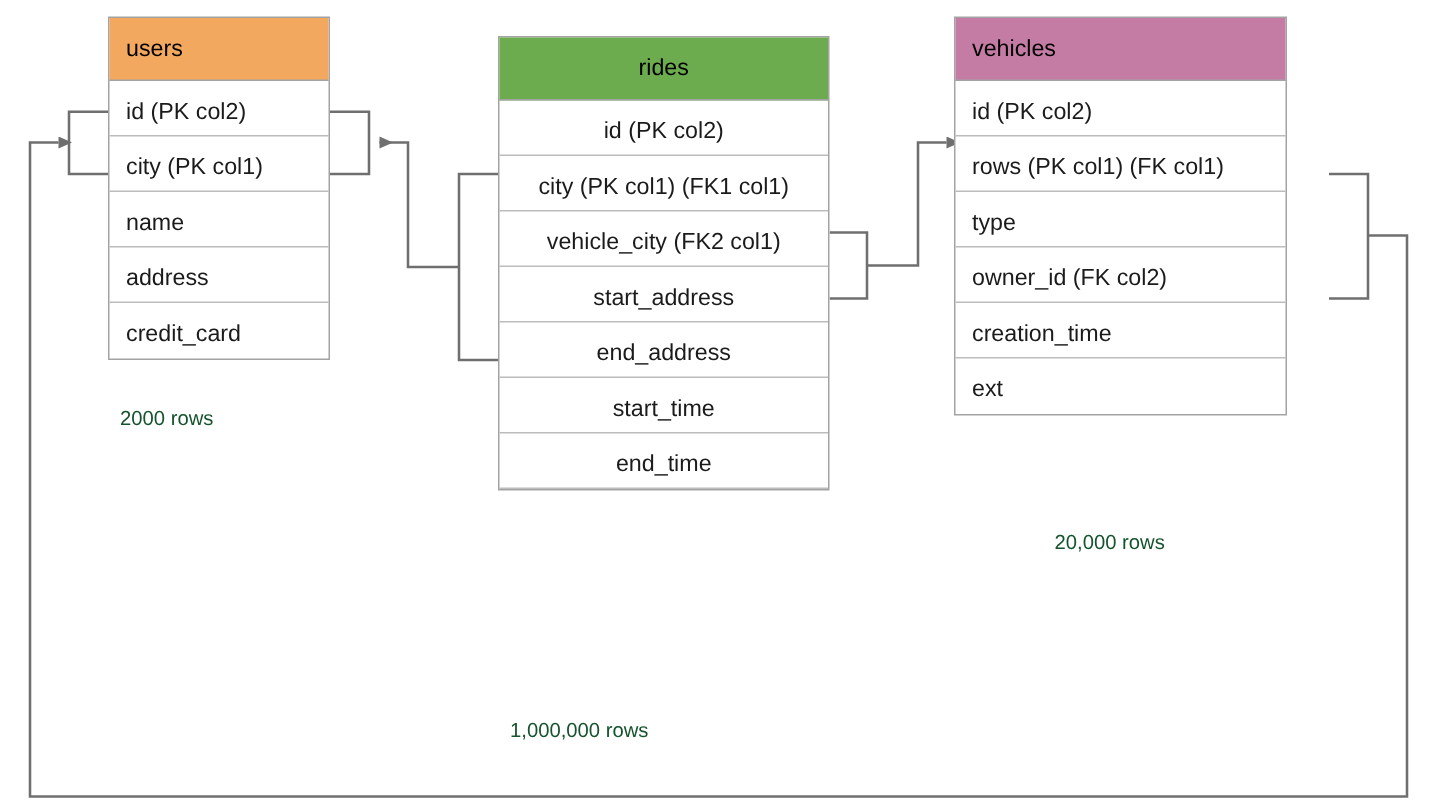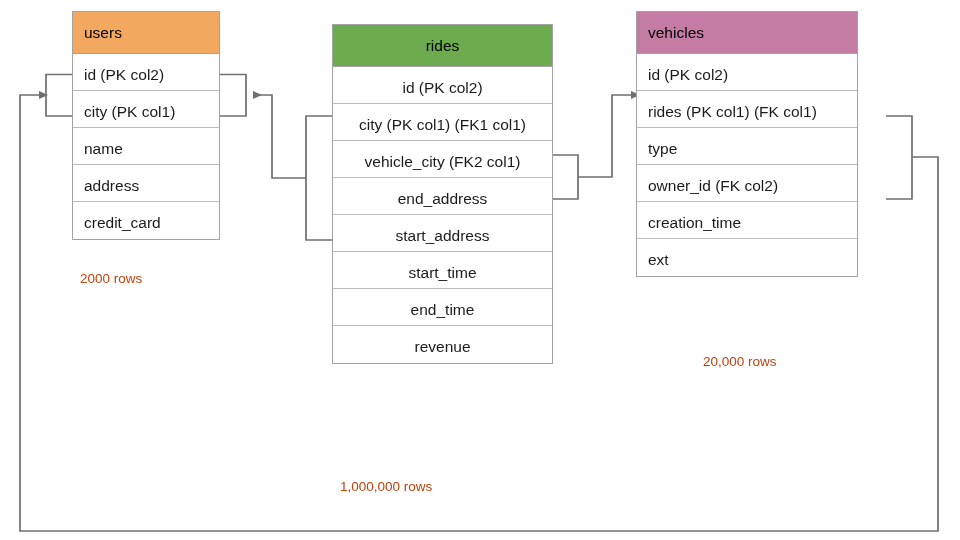--- a/index.html
+++ b/index.html
@@ -50,21 +50,21 @@
     border-bottom: 1px solid #bcbcbc;
     white-space: nowrap;
     overflow: hidden;
   }
   .tbl-row.last {
     border-bottom: none;
   }
   .rowcount {
     position: absolute;
     font-size: 13.5px;
-    color: #c2410c;
+    color: #14532d;
     white-space: nowrap;
   }
 </style>
 </head>
 <body>
 
 <div id="canvas">
 
   <svg class="wires" viewBox="0 0 960 540" width="960" height="540">
     <defs>
@@ -116,32 +116,31 @@
     <div class="tbl-row">address</div>
     <div class="tbl-row last">credit_card</div>
   </div>
   <div class="rowcount" style="left:80px; top:271px;">2000 rows</div>
 
   <div class="table-box" style="left:332px; top:24px; width:221px;text-align:center;">
     <div class="tbl-header" style="background:#6cab4e;">rides</div>
     <div class="tbl-row">id (PK col2)</div>
     <div class="tbl-row">city (PK col1) (FK1 col1)</div>
     <div class="tbl-row">vehicle_city (FK2 col1)</div>
+    <div class="tbl-row">start_address</div>
     <div class="tbl-row">end_address</div>
-    <div class="tbl-row">start_address</div>
     <div class="tbl-row">start_time</div>
     <div class="tbl-row">end_time</div>
-    <div class="tbl-row last">revenue</div>
   </div>
   <div class="rowcount" style="left:340px; top:479px;">1,000,000 rows</div>
 
   <div class="table-box" style="left:636px; top:11px; width:222px;">
     <div class="tbl-header" style="background:#c57ca4;">vehicles</div>
     <div class="tbl-row">id (PK col2)</div>
-    <div class="tbl-row">rides (PK col1) (FK col1)</div>
+    <div class="tbl-row">rows (PK col1) (FK col1)</div>
     <div class="tbl-row">type</div>
     <div class="tbl-row">owner_id (FK col2)</div>
     <div class="tbl-row">creation_time</div>
     <div class="tbl-row last">ext</div>
   </div>
   <div class="rowcount" style="left:703px; top:354px;">20,000 rows</div>
 
 </div>
 
 </body></html>

